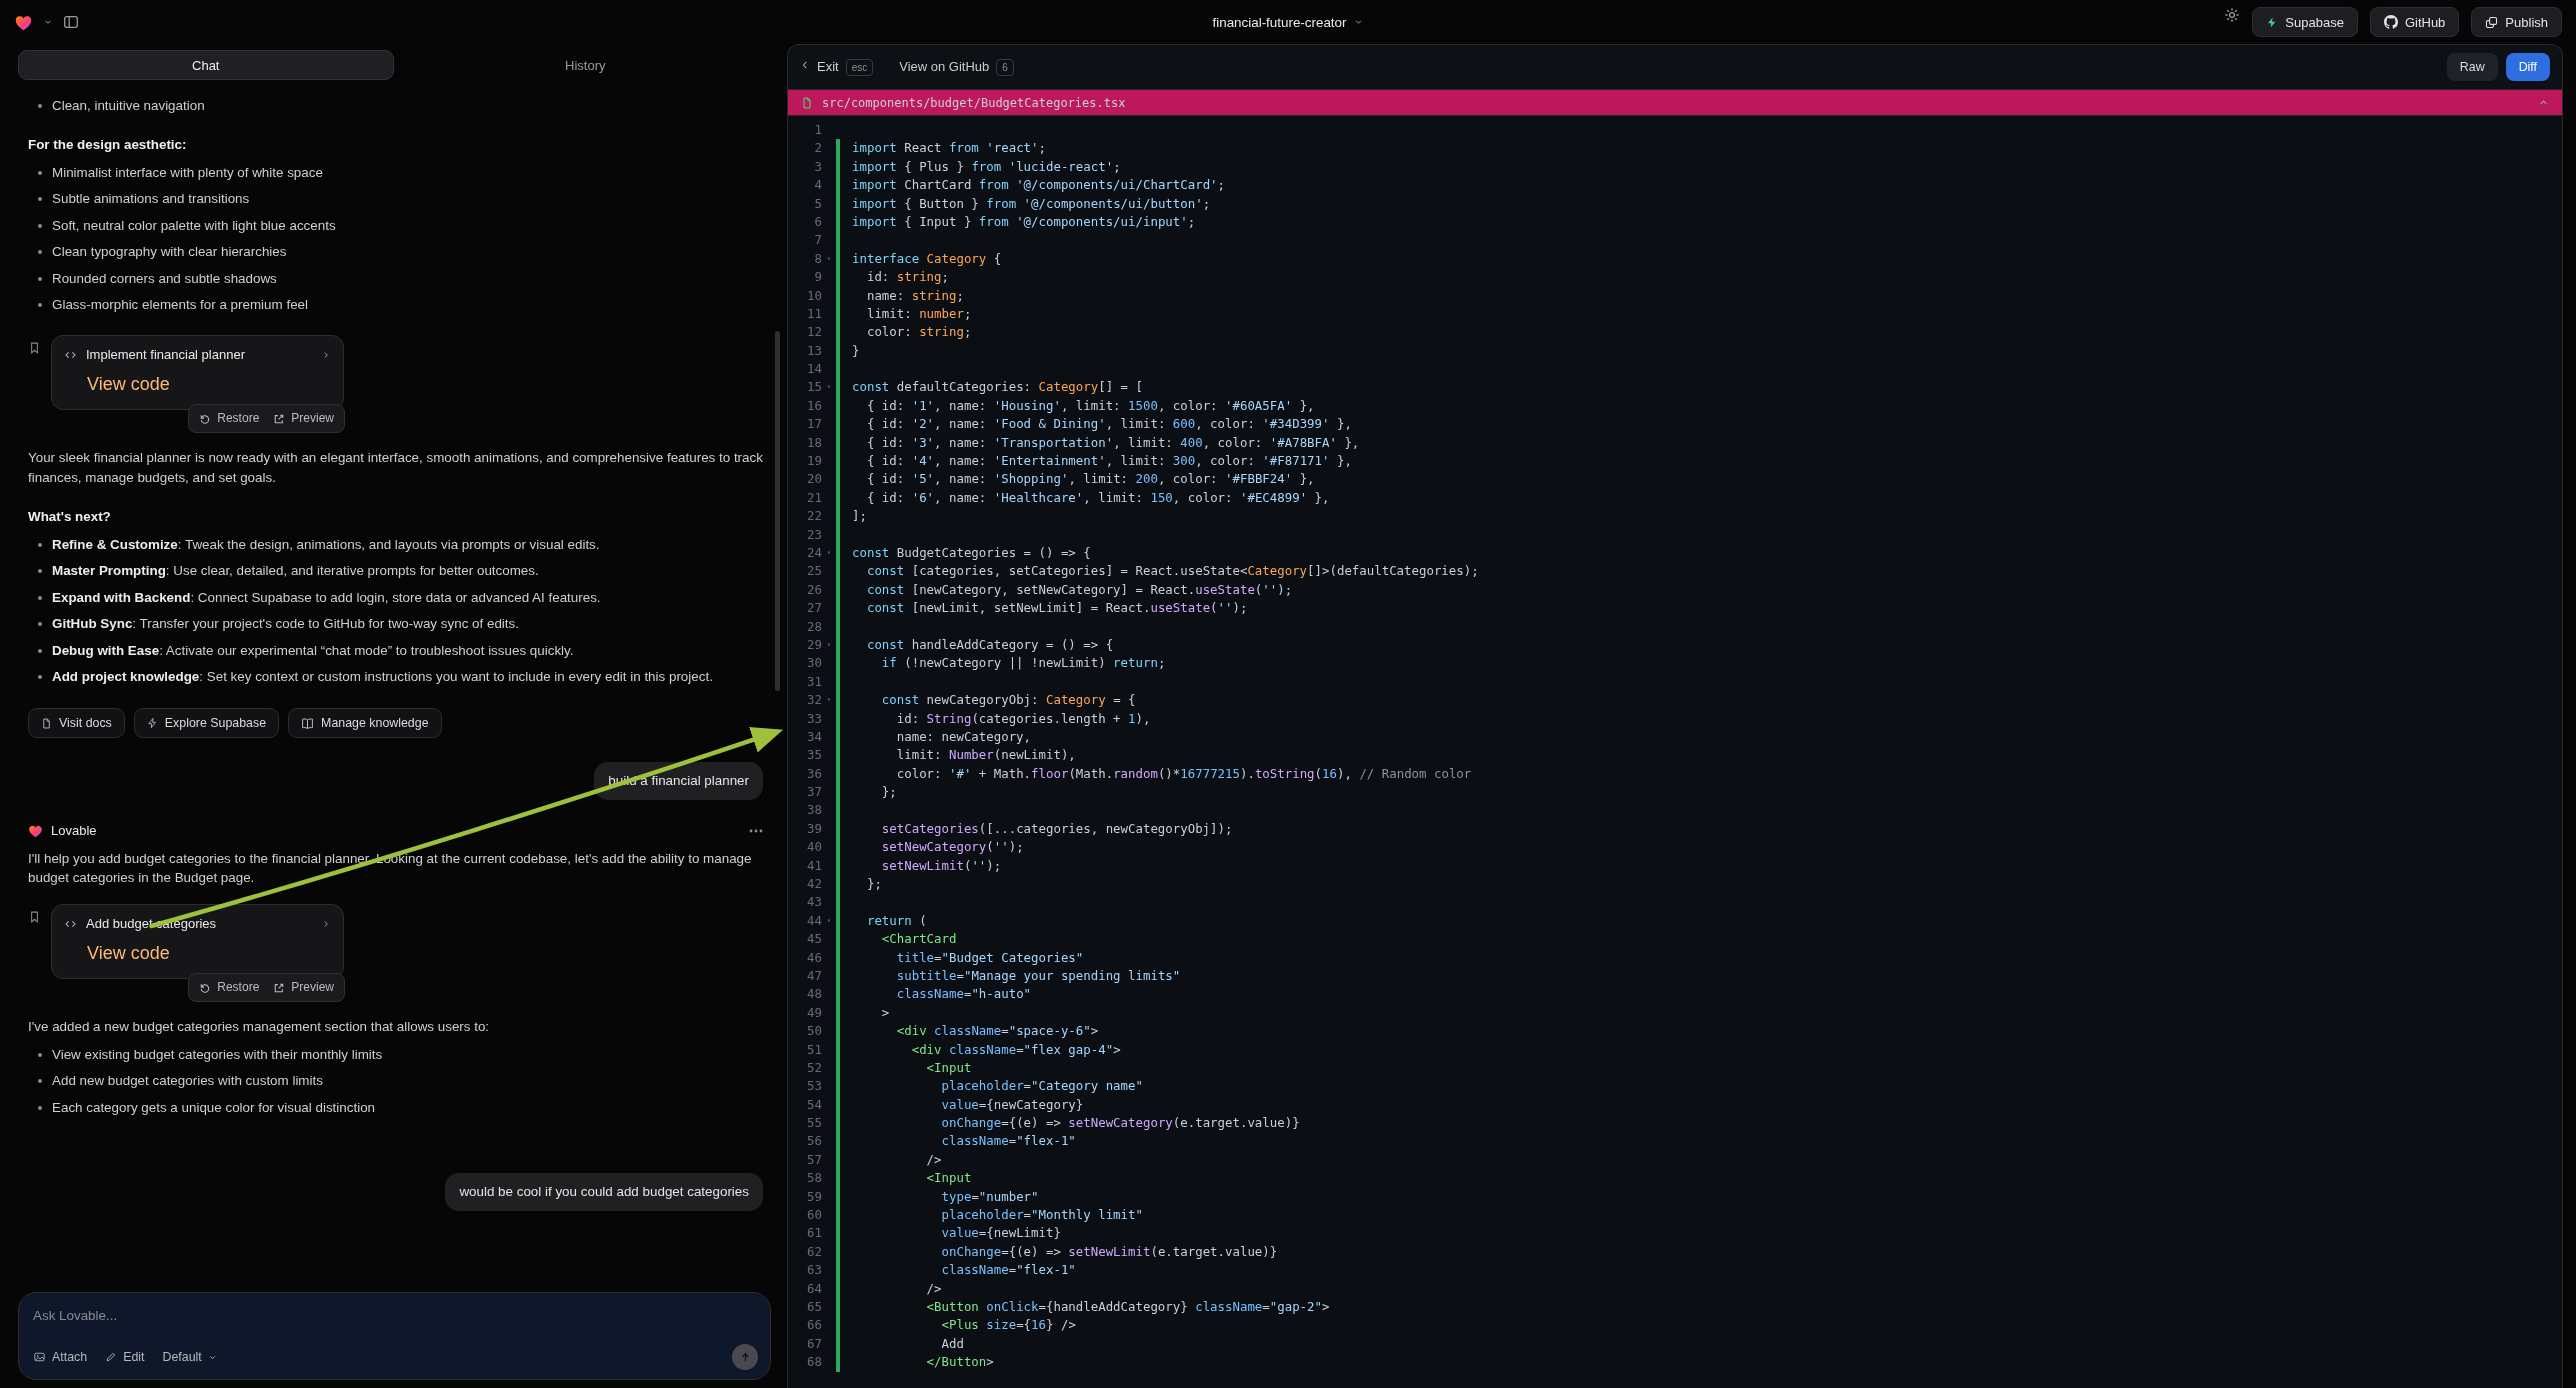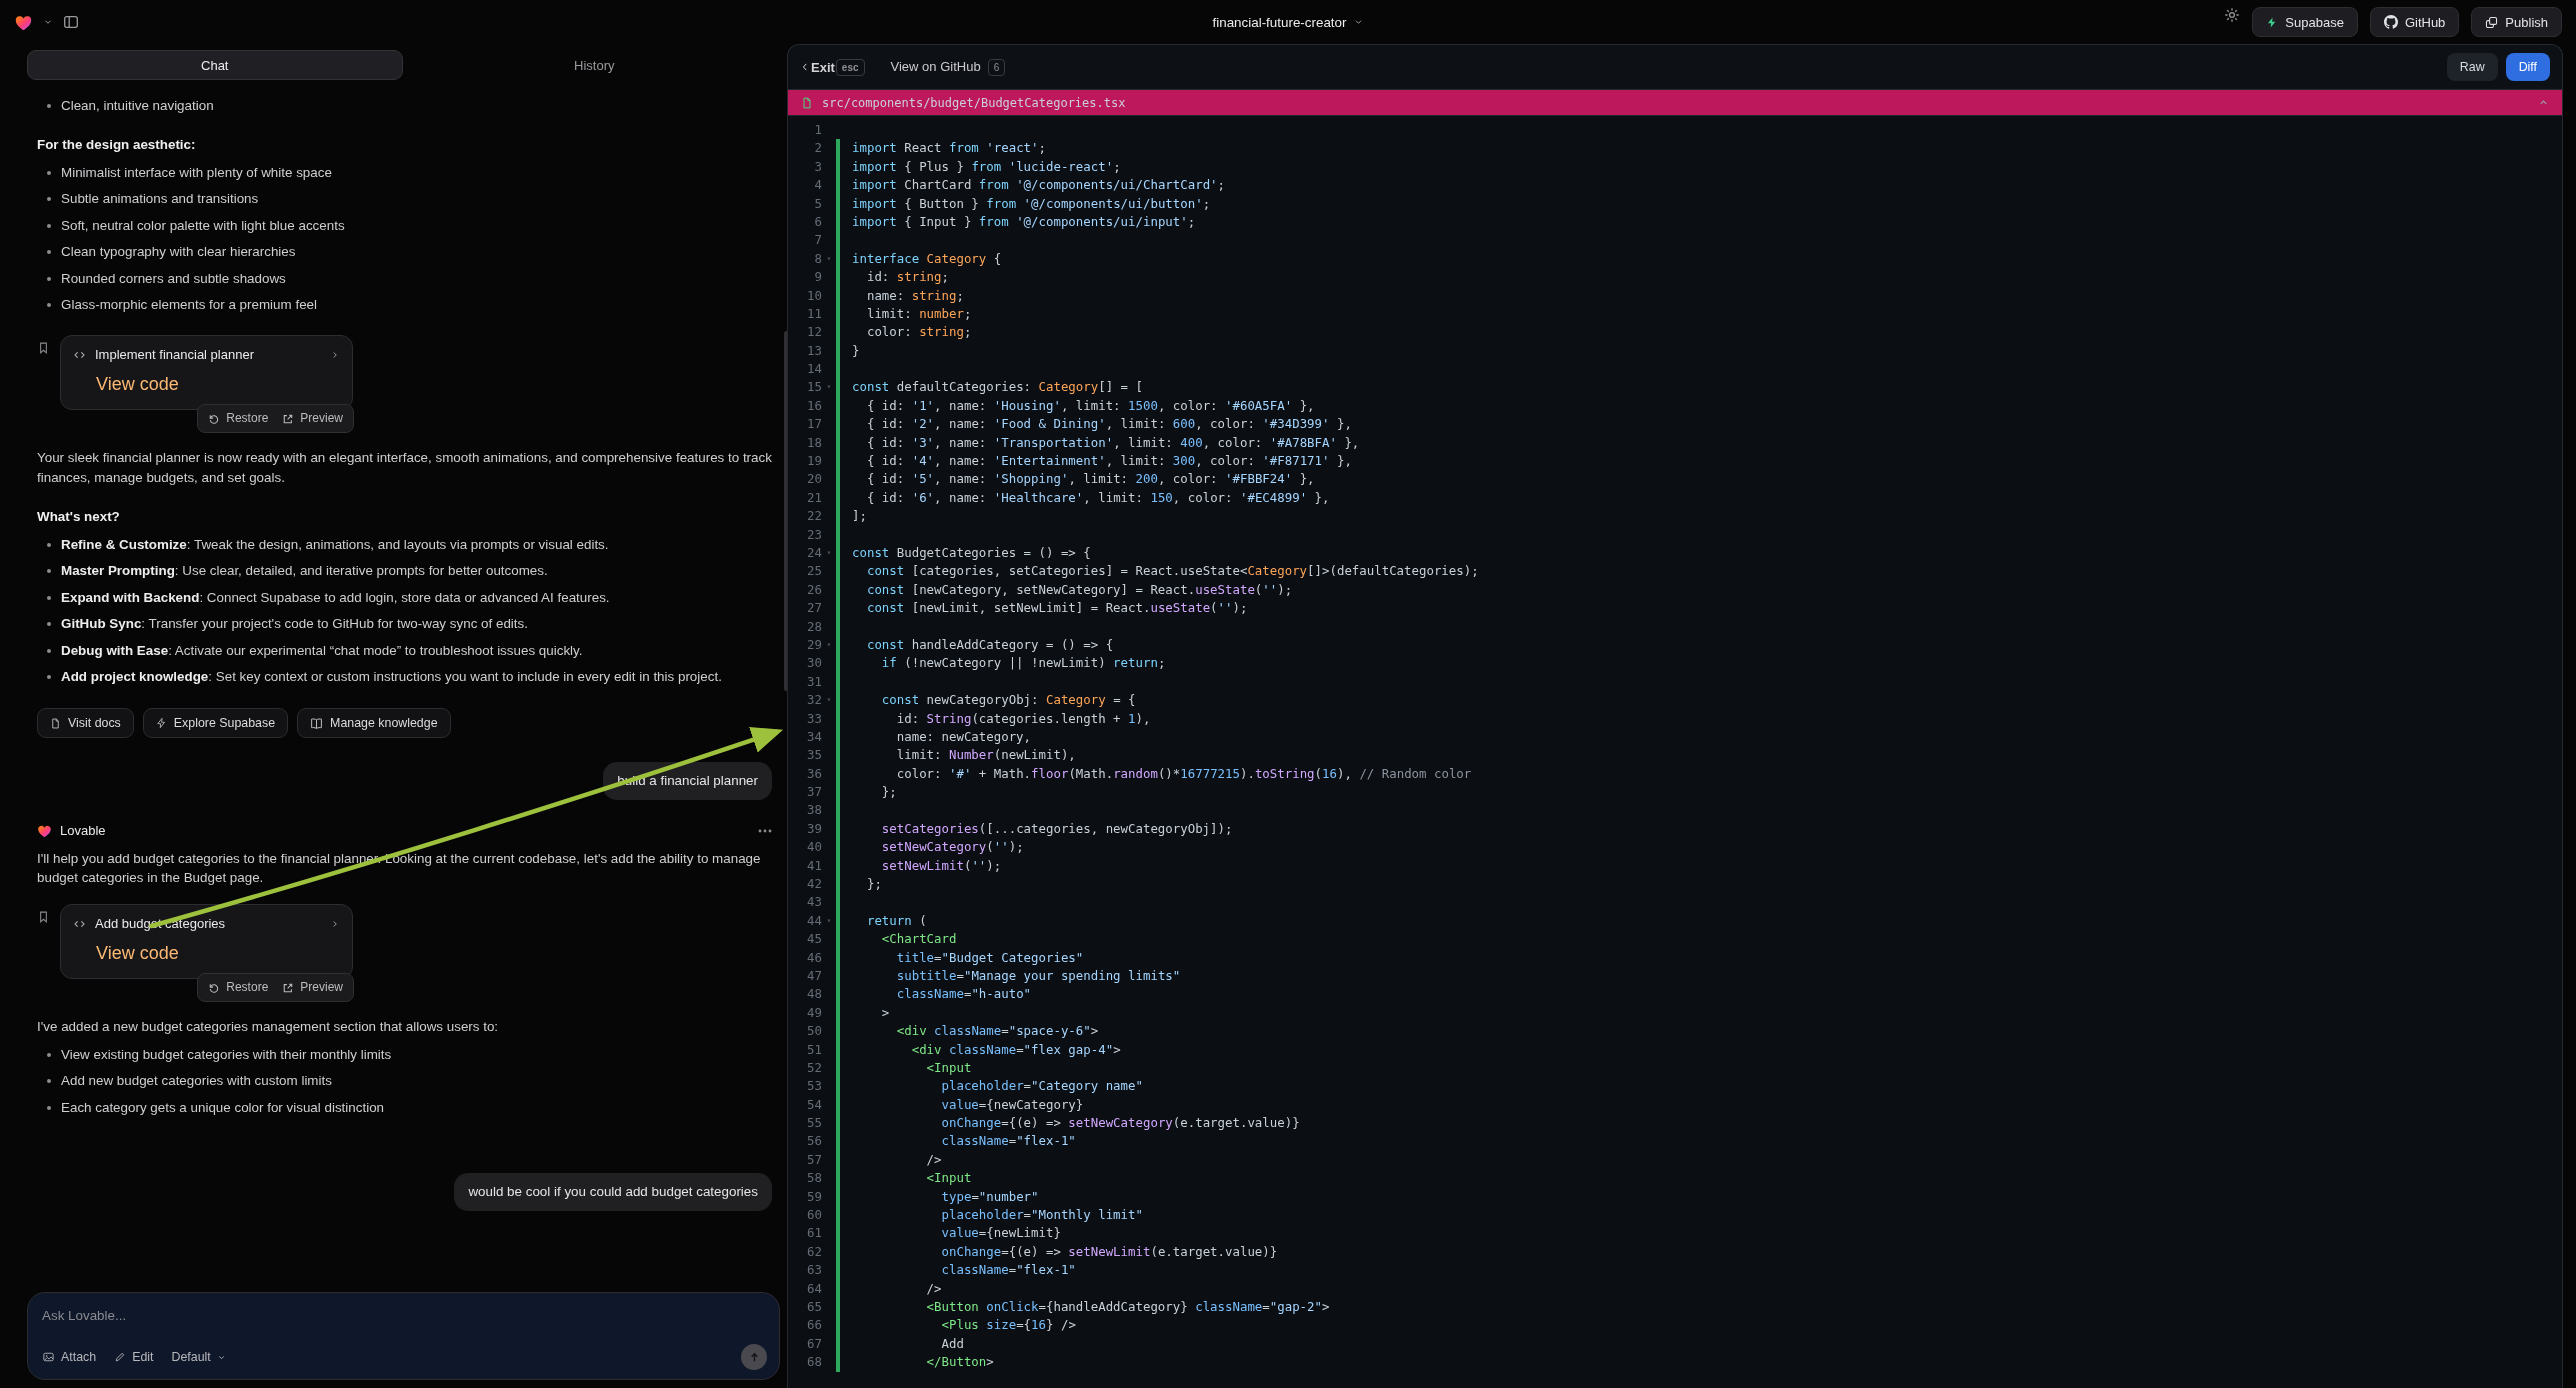--- a/index.html
+++ b/index.html
@@ -9,21 +9,21 @@
 
   
   .topbar{position:absolute;top:0;left:0;right:0;height:44px;display:flex;align-items:center;padding:0 14px;background:#060606;}
   .tb-left{display:flex;align-items:center;gap:10px;}
   .tb-chev,.panel-toggle,.icon-btn{color:#9a9a9e;cursor:pointer;}
   .tb-center{position:absolute;left:50%;transform:translateX(-50%);display:flex;align-items:center;gap:7px;font-size:13.4px;color:#ececee;cursor:pointer;}
   .tb-right{margin-left:auto;display:flex;align-items:flex-start;gap:12px;}
   .tb-btn{display:flex;align-items:center;gap:7px;height:30px;padding:0 13px;background:#1e1e22;border:1px solid #2d2d32;border-radius:8px;font-size:13px;color:#e4e4e7;cursor:pointer;font-family:inherit;}
 
   
-  .chat-panel{position:absolute;top:44px;left:17px;width:775px;bottom:0;background:#060606;}
+  .chat-panel{position:absolute;top:44px;left:8px;width:775px;bottom:0;background:#060606;}
   .tabs{display:flex;padding:6px 10px 0;gap:4px;}
   .tab{flex:1;display:flex;align-items:center;justify-content:center;font-size:13px;color:#9a9a9e;border-radius:9px;height:30px;cursor:pointer;border:1px solid transparent;}
   .tab.active{background:#202024;border-color:#323237;color:#ededef;}
   .chat-scroll{position:absolute;top:48px;bottom:98px;left:0;right:0;overflow:hidden;padding:2px 20px 0;font-size:13.4px;line-height:1.45;color:#cfcfd2;}
   .para{margin-top:16px;}
   .para.strong{color:#f0f0f2;font-weight:700;margin-top:20px;}
   .list{margin-top:8px;}
   .bullet-item{display:flex;gap:10px;margin:7px 0 7px 10px;}
   .bullet-item .dot{width:4px;height:4px;border-radius:50%;background:#8d8d91;margin-top:8px;flex:none;}
   .bullet-item .bold{font-weight:700;color:#ededef;}
@@ -51,21 +51,21 @@
   .input-box{position:absolute;left:10px;right:12px;bottom:8px;height:88px;background:#0f172a;border:1px solid #2c2c31;border-radius:18px;padding:13px 14px;}
   .chat-input{width:100%;background:transparent;border:none;outline:none;font-family:inherit;font-size:13.4px;color:#dcdcdf;}
   .chat-input::placeholder{color:#8b8b90;}
   .input-controls{position:absolute;left:14px;right:12px;bottom:9px;display:flex;align-items:center;gap:18px;font-size:12.4px;color:#b8b8bc;}
   .ic-btn{display:flex;align-items:center;gap:6px;cursor:pointer;}
   .send-btn{margin-left:auto;width:26px;height:26px;border-radius:50%;background:#49494f;display:flex;align-items:center;justify-content:center;color:#141416;cursor:pointer;}
 
   
   .code-panel{position:absolute;top:44px;left:787px;right:13px;bottom:0;background:#0d1015;border:1px solid #252a31;border-bottom:none;border-radius:12px 12px 0 0;overflow:hidden;display:flex;flex-direction:column;}
   .cp-header{height:44px;display:flex;align-items:center;padding:0 12px;gap:26px;flex:none;}
-  .exit-btn{display:flex;align-items:center;gap:1px;color:#d4d4d7;font-size:13px;cursor:pointer;font-weight:bold;}
+  .exit-btn{display:flex;gap:7px;color:#d4d4d7;font-size:13px;cursor:pointer;}
   .kbd{font-size:10px;color:#8e8e93;border:1px solid #3a3a40;border-radius:4px;padding:1px 5px;line-height:13px;}
   .gh-link{display:flex;gap:7px;color:#cbcbcf;font-size:13px;cursor:pointer;}
   .cp-actions{margin-left:auto;display:flex;gap:8px;}
   .raw-btn,.diff-btn{height:28px;padding:0 13px;border-radius:8px;font-size:12.4px;display:flex;align-items:center;cursor:pointer;}
   .raw-btn{background:#1e2329;color:#d8dce1;}
   .diff-btn{background:#2e6ee0;color:#fff;}
   .file-bar{height:27px;background:#be185d;border-top:1px solid #23272e;border-bottom:1px solid #23272e;display:flex;align-items:center;gap:9px;padding:0 13px;font-family:"DejaVu Sans Mono",monospace;font-size:12px;color:#cbd0d8;flex:none;cursor:pointer;}
   .collapse-btn{margin-left:auto;color:#9aa0a8;}
   .code-scroll{flex:1;overflow:hidden;background:#0b0e13;padding-top:5px;}
   .code-row{display:flex;height:18.4px;line-height:18.4px;font-family:"DejaVu Sans Mono",monospace;font-size:12.4px;}

